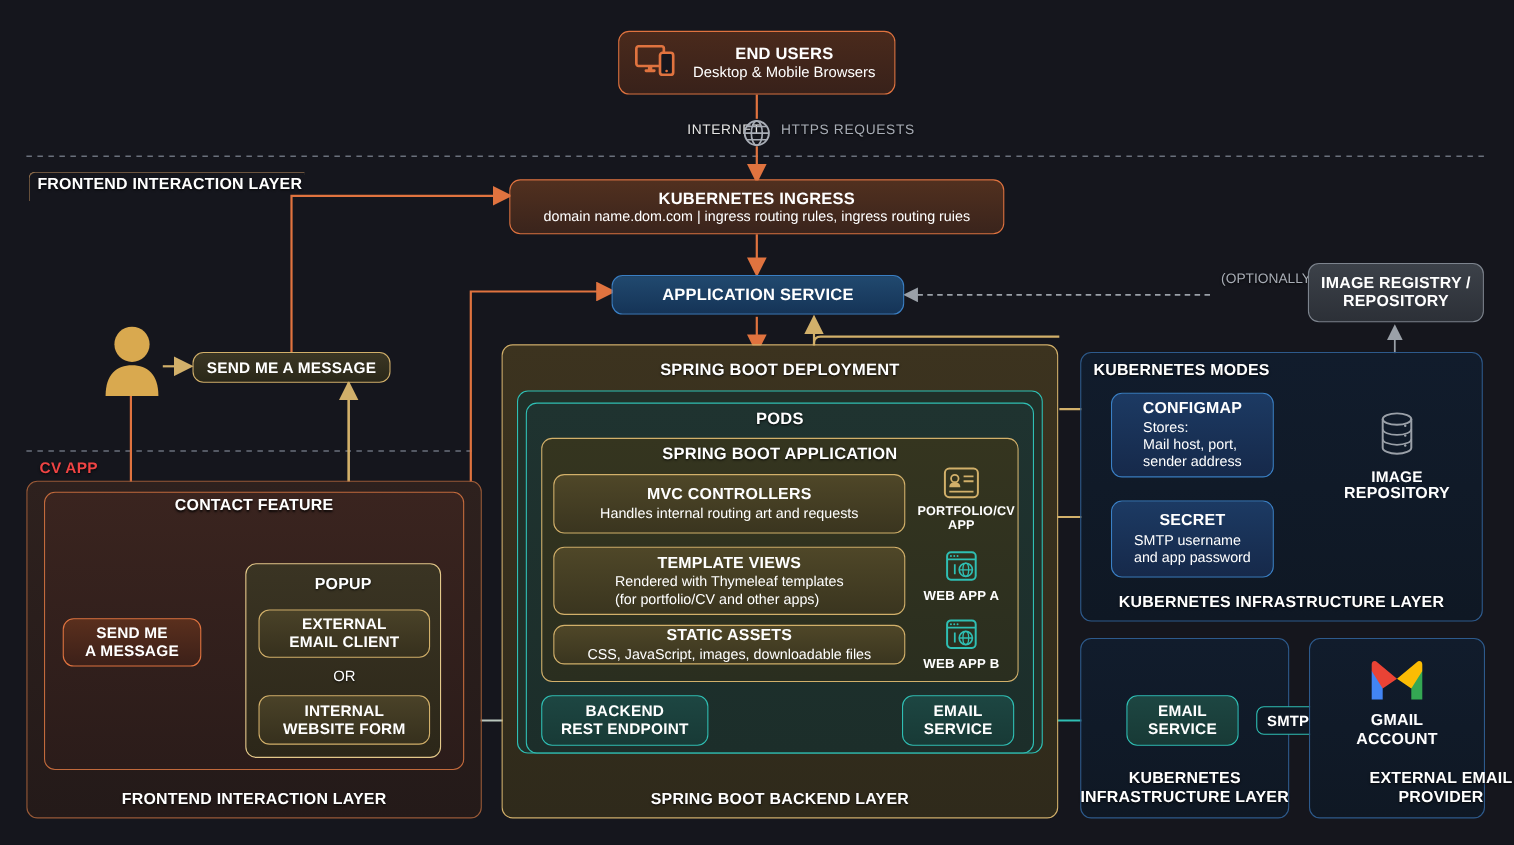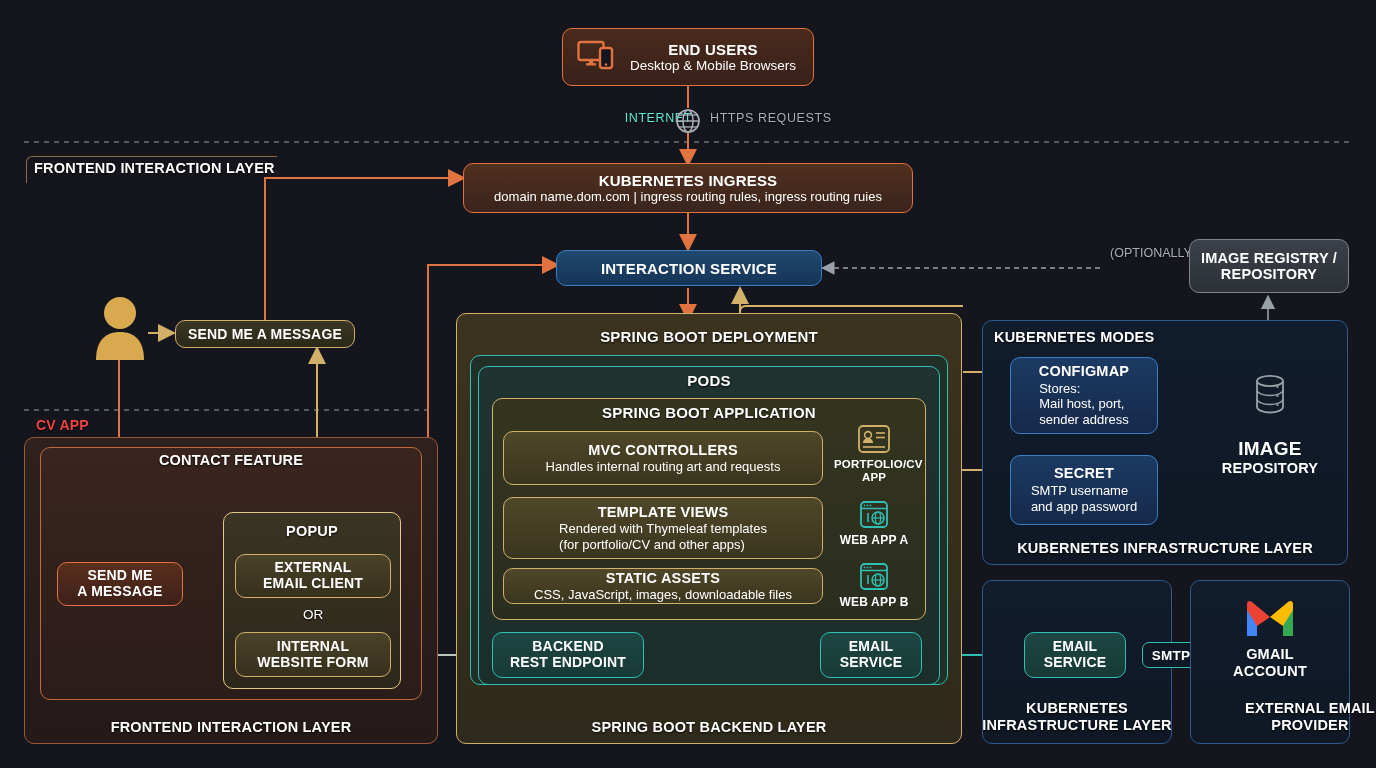--- a/index.html
+++ b/index.html
@@ -102,21 +102,21 @@
         <rect x="23" y="9" width="12" height="20" rx="2.4" fill="#15161d" stroke="#e0733f" stroke-width="2.4"></rect>
         <circle cx="29" cy="25.5" r="1.2" fill="#e0733f"></circle>
       </svg>
     </span>
     <div style="flex:1 1 auto;text-align:center;line-height:1.15;">
       <div class="ttl" style="font-size:15px;">END USERS</div>
       <div class="sub" style="font-size:13.5px;">Desktop &amp; Mobile Browsers</div>
     </div>
   </div>
 
-  <div class="lbl" style="left:560px;top:111px;width:132px;font-size:12.5px;color:#5eead4;letter-spacing:.6px;text-align:right;">INTERNET</div>
+  <div class="lbl" style="left:560px;top:111px;width:132px;font-size:12.5px;color:#e5e5e5;letter-spacing:.6px;text-align:right;">INTERNET</div>
   <div style="position:absolute;left:672px;top:106px;">
     <svg width="32" height="30" viewBox="0 0 32 30">
       <circle cx="16" cy="15" r="11" fill="none" stroke="#a8adb6" stroke-width="1.7"></circle>
       <ellipse cx="16" cy="15" rx="5" ry="11" fill="none" stroke="#a8adb6" stroke-width="1.5"></ellipse>
       <line x1="5" y1="15" x2="27" y2="15" stroke="#a8adb6" stroke-width="1.5"></line>
       <line x1="7" y1="9" x2="25" y2="9" stroke="#a8adb6" stroke-width="1.3"></line>
       <line x1="7" y1="21" x2="25" y2="21" stroke="#a8adb6" stroke-width="1.3"></line>
     </svg>
   </div>
   <div class="lbl" style="left:710px;top:111px;width:180px;font-size:12.5px;color:#a8adb6;letter-spacing:.6px;text-align:left;">HTTPS REQUESTS</div>
@@ -126,21 +126,21 @@
   <div class="lbl ttl" style="left:34px;top:160px;width:300px;font-size:14.5px;text-align:left;">FRONTEND INTERACTION LAYER</div>
 
   <div class="box center" style="left:463px;top:163px;width:450px;height:50px;
               background:linear-gradient(180deg,#51301f,#3a241c);border:1.6px solid #e0733f;">
     <div class="ttl" style="font-size:15px;">KUBERNETES INGRESS</div>
     <div class="sub" style="font-size:13px;">domain name.dom.com | ingress routing rules, ingress routing ruies</div>
   </div>
 
   <div class="box center" style="left:556px;top:250px;width:266px;height:36px;
               background:linear-gradient(180deg,#21496f,#153457);border:1.8px solid #3a7fc4;">
-    <div class="ttl" style="font-size:15px;">INTERACTION SERVICE</div>
+    <div class="ttl" style="font-size:15px;">APPLICATION SERVICE</div>
   </div>
 
   <div class="lbl" style="left:1076px;top:246px;width:120px;font-size:12.5px;color:#a8adb6;text-align:right;">(OPTIONALLY)</div>
   <div class="box center" style="left:1189px;top:239px;width:160px;height:54px;
               background:linear-gradient(180deg,#3c4149,#2c3037);border:1.4px solid #7d848e;line-height:1.12;">
     <div class="ttl" style="font-size:14.5px;">IMAGE REGISTRY /</div>
     <div class="ttl" style="font-size:14.5px;">REPOSITORY</div>
   </div>
 
   <div style="position:absolute;left:92px;top:296px;">
@@ -309,21 +309,21 @@
       <svg width="44" height="46" viewBox="0 0 44 46">
         <ellipse cx="22" cy="9" rx="13" ry="5.2" fill="none" stroke="#9aa0a8" stroke-width="1.8"></ellipse>
         <path d="M9 9 L9 35 C9 38 15 40.5 22 40.5 C29 40.5 35 38 35 35 L35 9" fill="none" stroke="#9aa0a8" stroke-width="1.8"></path>
         <path d="M9 18 C9 21 15 23.4 22 23.4 C29 23.4 35 21 35 18" fill="none" stroke="#9aa0a8" stroke-width="1.5"></path>
         <path d="M9 27 C9 30 15 32.4 22 32.4 C29 32.4 35 30 35 27" fill="none" stroke="#9aa0a8" stroke-width="1.5"></path>
         <circle cx="29.5" cy="15" r="1.1" fill="#9aa0a8"></circle>
         <circle cx="29.5" cy="24" r="1.1" fill="#9aa0a8"></circle>
         <circle cx="29.5" cy="33" r="1.1" fill="#9aa0a8"></circle>
       </svg>
     </span>
-    <div class="ttl" style="font-size:19px;line-height:1.15;margin-top:16px;">IMAGE</div>
+    <div class="ttl" style="font-size:14px;line-height:1.15;margin-top:2px;">IMAGE</div>
     <div class="ttl" style="font-size:14.5px;line-height:1.15;">REPOSITORY</div>
   </div>
 
   <div class="box" style="left:982px;top:580px;width:190px;height:164px;
               background:linear-gradient(180deg,#111c2c,#0f1824);border:1.5px solid #2d5a8c;"></div>
   <div class="box center" style="left:1024px;top:632px;width:102px;height:46px;line-height:1.14;
               background:linear-gradient(180deg,#1d4642,#183a36);border:1.5px solid #2fbfb4;">
     <div class="ttl" style="font-size:14px;">EMAIL</div>
     <div class="ttl" style="font-size:14px;">SERVICE</div>
   </div>

